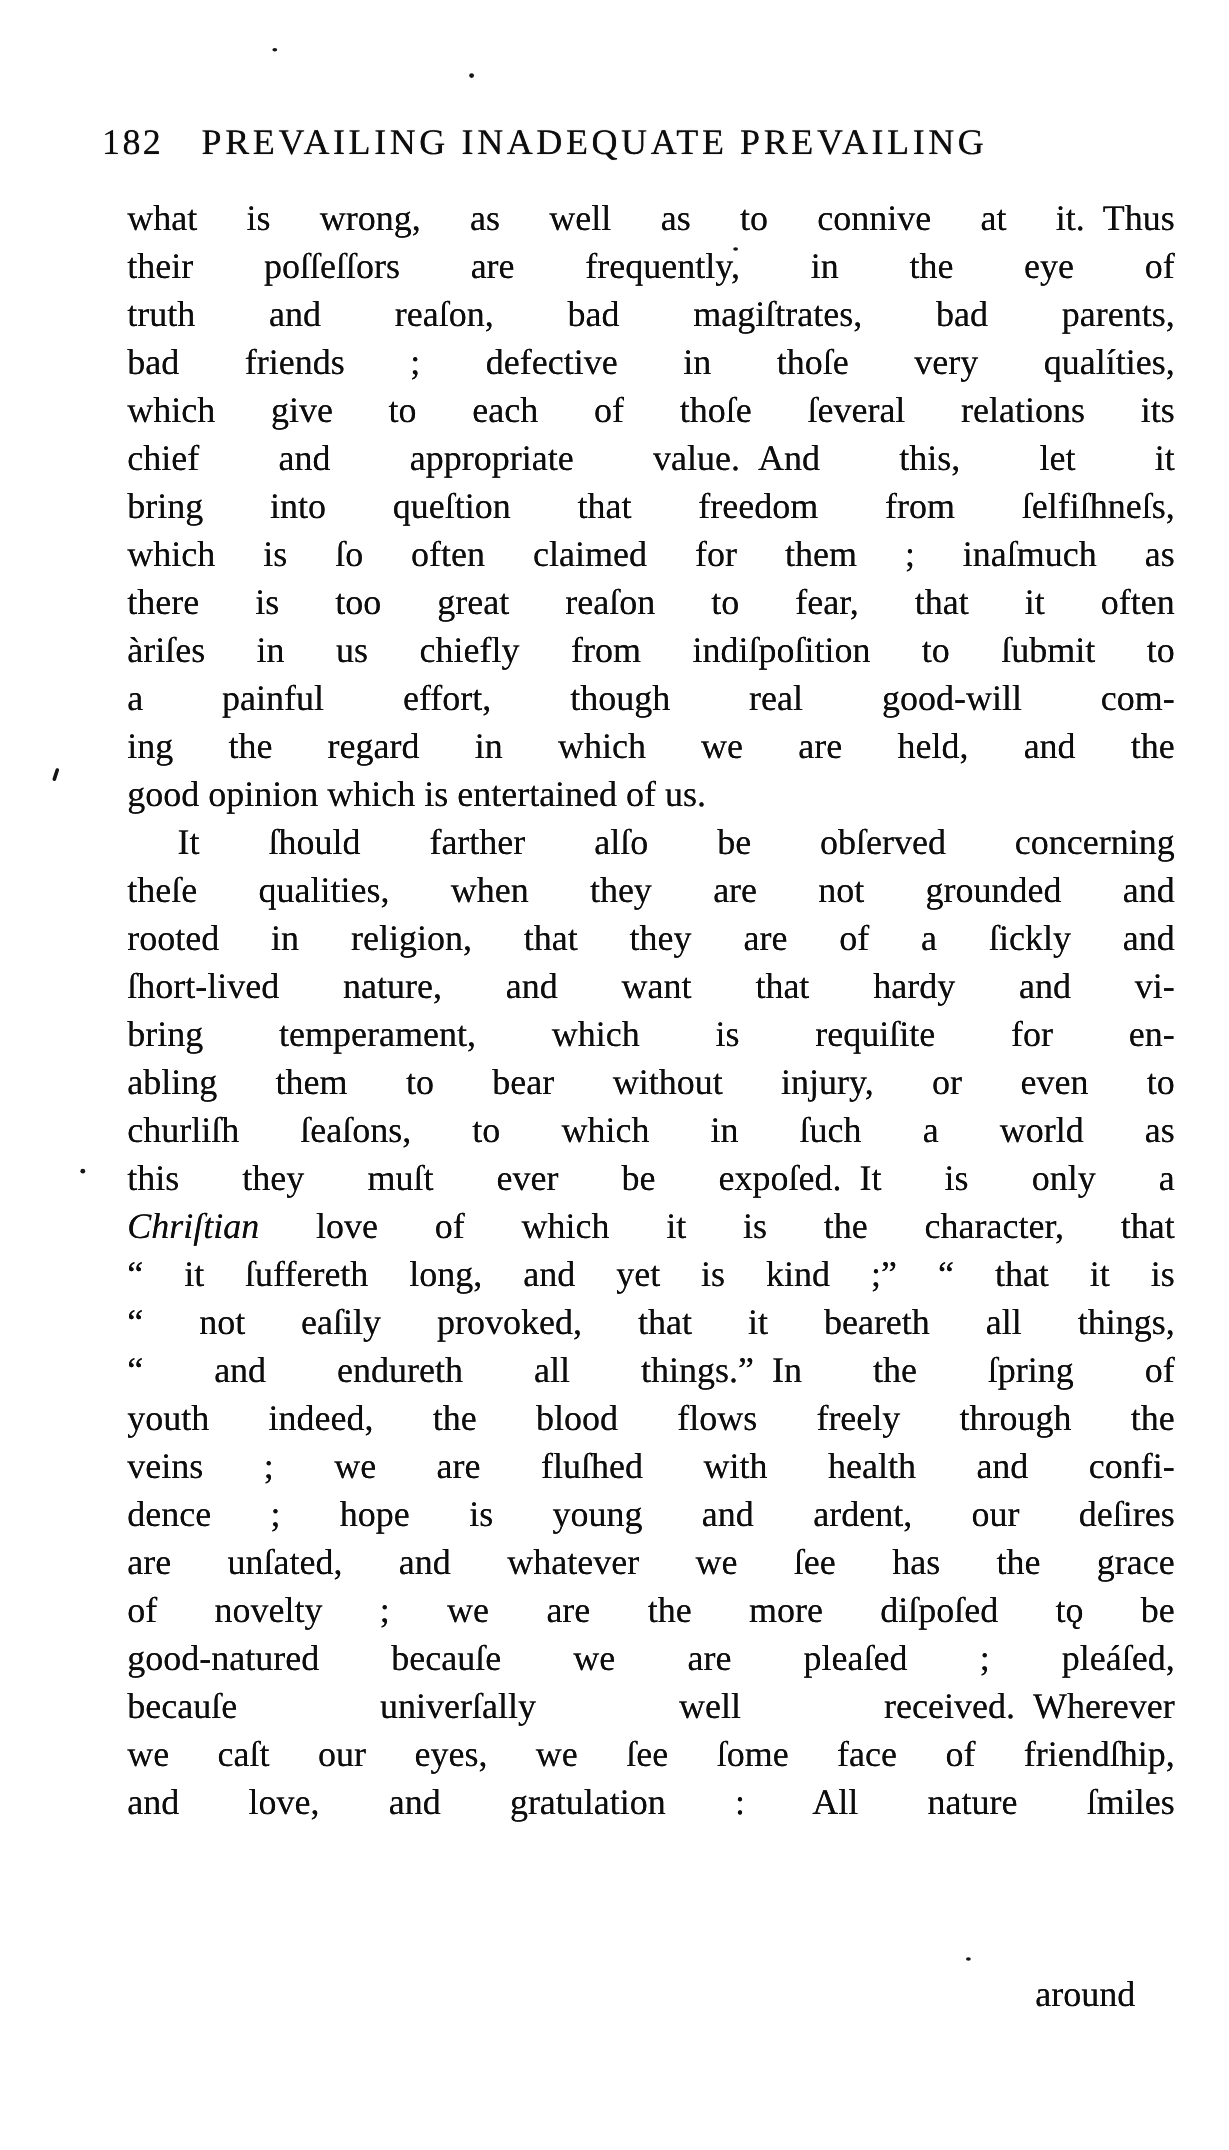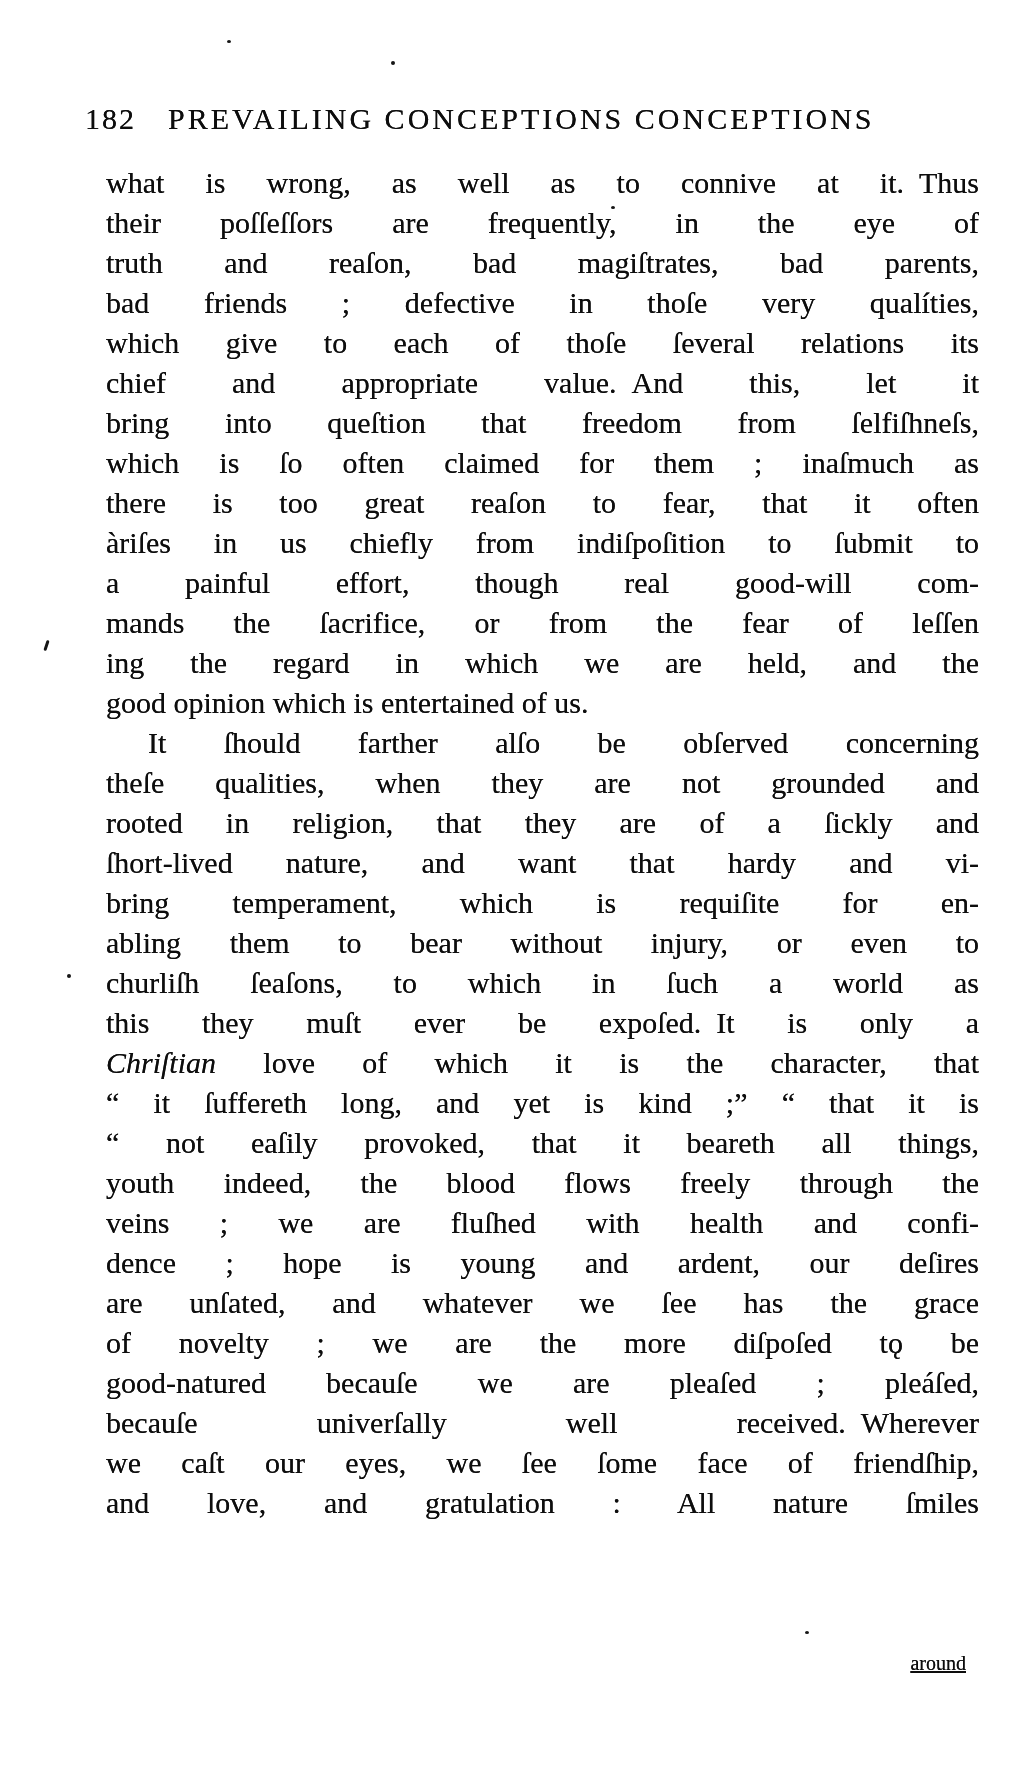--- a/index.html
+++ b/index.html
@@ -53,27 +53,26 @@
   }
   .line.indent {
     text-indent: 42px;
   }
   .italic {
     font-style: italic;
   }
   .catchword-row {
     position: absolute;
     top: 1643px;
-    left: 100px;
+    left: 80px;
     width: 866px;
     text-align: right;
-    font-size: 20px;
+    font-size: 30px;
     line-height: 40px;
     text-shadow: 0 0 0.5px rgba(0,0,0,0.8);
-    text-decoration: underline;
   }
   
   .speck {
     position: absolute;
     background: #151515;
     border-radius: 50%;
   }
   .speck.s1 { left: 227px; top: 40px;  width: 4px; height: 3px; }
   .speck.s2 { left: 391px; top: 61px;  width: 4px; height: 4px; }
   .speck.s3 { left: 611px; top: 206px; width: 4px; height: 3px; }
@@ -81,49 +80,49 @@
   .speck.s5 { left: 67px;  top: 974px; width: 4px; height: 4px; }
   .speck.s6 { left: 805px; top: 1631px; width: 4px; height: 3px; }
 </style>
 </head>
 <body>
 
 <div class="page">
 
   <div class="running-header">
     <span class="pagenum">182</span>
-    <span class="header-title">PREVAILING CONCEPTIONS CONCEPTIONS</span>
+    <span class="header-title">PREVAILING INADEQUATE PREVAILING</span>
   </div>
 
   <div class="body-text" id="body-text">
       <div class="line">what is wrong, as well as to connive at it. Thus</div>
       <div class="line">their poſſeſſors are frequently, in the eye of</div>
       <div class="line">truth and reaſon, bad magiſtrates, bad parents,</div>
       <div class="line">bad friends ; defective in thoſe very qualíties,</div>
       <div class="line">which give to each of thoſe ſeveral relations its</div>
       <div class="line">chief and appropriate value. And this, let it</div>
       <div class="line">bring into queſtion that freedom from ſelfiſhneſs,</div>
       <div class="line">which is ſo often claimed for them ; inaſmuch as</div>
       <div class="line">there is too great reaſon to fear, that it often</div>
       <div class="line">àriſes in us chiefly from indiſpoſition to ſubmit to</div>
       <div class="line">a painful effort, though real good-will com-</div>
-      <div class="line">mands the ſacrifice, or from the fear of leſſen</div>
       <div class="line">ing the regard in which we are held, and the</div>
       <div class="line last-left">good opinion which is entertained of us.</div>
       <div class="line indent">It ſhould farther alſo be obſerved concerning</div>
       <div class="line">theſe qualities, when they are not grounded and</div>
       <div class="line">rooted in religion, that they are of a ſickly and</div>
       <div class="line">ſhort-lived nature, and want that hardy and vi-</div>
       <div class="line">bring temperament, which is requiſite for en-</div>
       <div class="line">abling them to bear without injury, or even to</div>
       <div class="line">churliſh ſeaſons, to which in ſuch a world as</div>
       <div class="line">this they muſt ever be expoſed. It is only a</div>
       <div class="line"><span class="italic">Chriſtian</span><span> love of which it is the character, that</span></div>
       <div class="line">“ it ſuffereth long, and yet is kind ;” “ that it is</div>
       <div class="line">“ not eaſily provoked, that it beareth all things,</div>
+      <div class="line">“ and endureth all things.” In the ſpring of</div>
       <div class="line">youth indeed, the blood flows freely through the</div>
       <div class="line">veins ; we are fluſhed with health and confi-</div>
       <div class="line">dence ; hope is young and ardent, our deſires</div>
       <div class="line">are unſated, and whatever we ſee has the grace</div>
       <div class="line">of novelty ; we are the more diſpoſed tǫ be</div>
       <div class="line">good-natured becauſe we are pleaſed ; pleáſed,</div>
       <div class="line">becauſe univerſally well received. Wherever</div>
       <div class="line">we caſt our eyes, we ſee ſome face of friendſhip,</div>
       <div class="line">and love, and gratulation : All nature ſmiles</div>
     </div>

